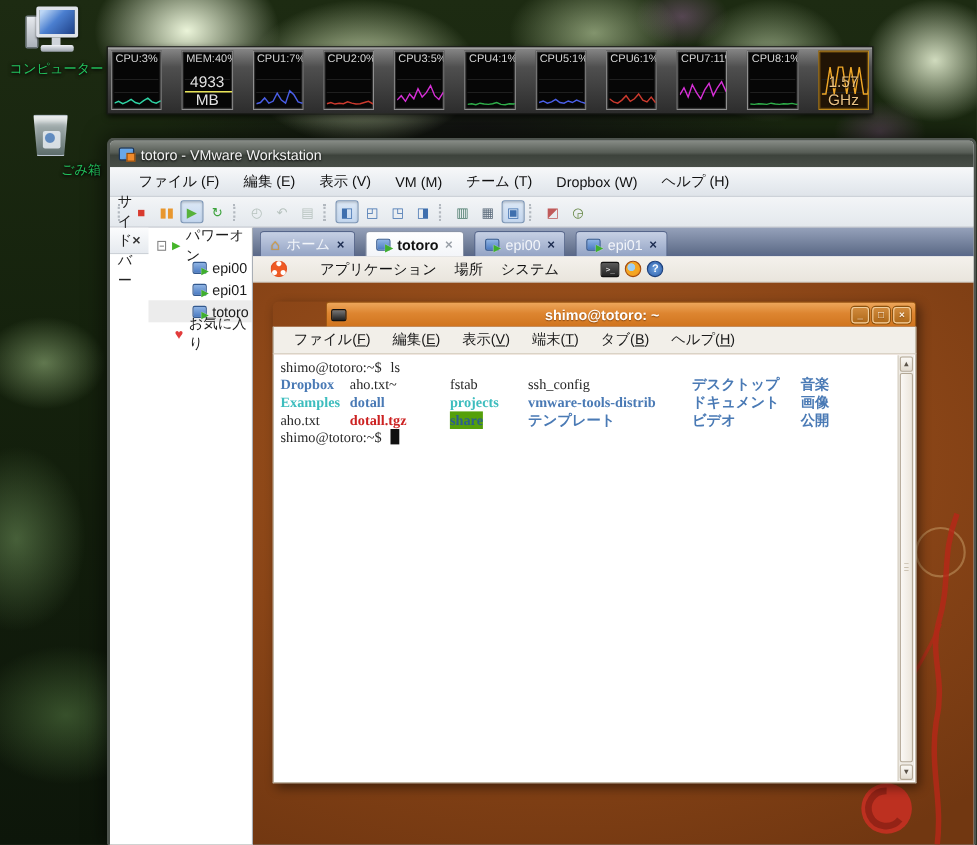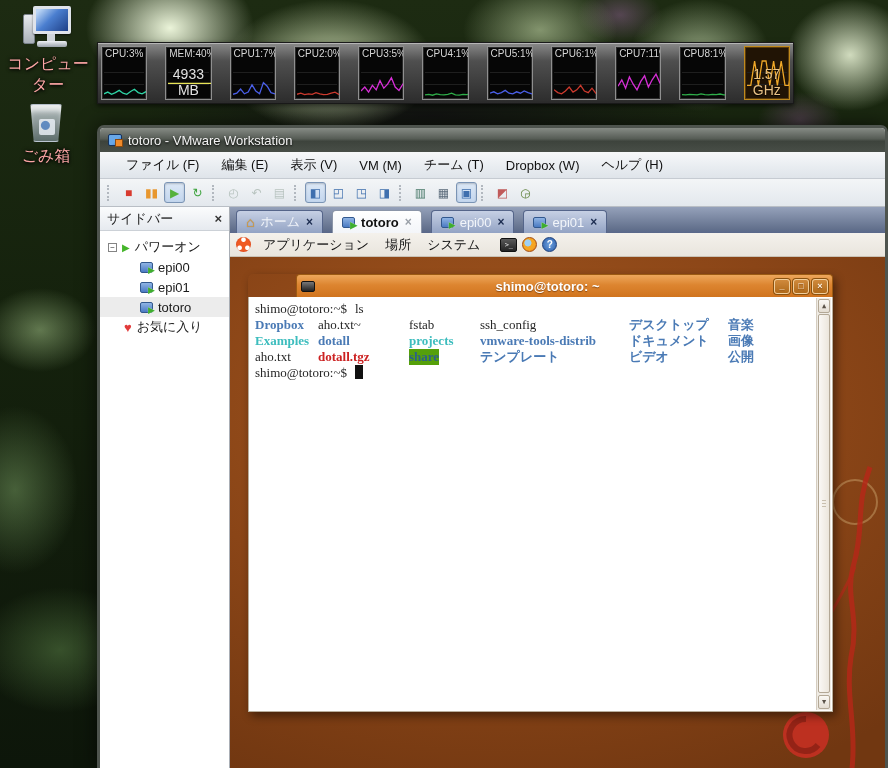--- a/index.html
+++ b/index.html
@@ -15,21 +15,21 @@
       radial-gradient(ellipse 90px 80px at 850px 55px, rgba(240,250,220,.85), transparent 70%),
       radial-gradient(ellipse 60px 40px at 620px 15px, rgba(190,120,200,.35), transparent 70%),
       radial-gradient(ellipse 60px 40px at 800px 120px, rgba(180,110,190,.3), transparent 70%),
       radial-gradient(ellipse 80px 60px at 40px 330px, rgba(190,225,160,.45), transparent 70%),
       radial-gradient(ellipse 90px 120px at 15px 490px, rgba(150,195,125,.4), transparent 70%),
       radial-gradient(ellipse 120px 90px at 60px 650px, rgba(95,135,75,.5), transparent 70%),
       radial-gradient(ellipse 400px 60px at 430px 115px, rgba(15,12,18,.75), transparent 72%),
       linear-gradient(180deg,#1d2b12,#15220d 40%,#0d160a);
   }
   
-  .dicon { position:absolute; width:92px; text-align:center; color:#fca5a5; font-size:16px;
+  .dicon { position:absolute; width:92px; text-align:right; color:#22c55e; font-size:12px;
            text-shadow:0 1px 3px #000,0 0 4px #000; cursor:default; }
   .dicon .art { margin:0 auto 4px; position:relative; }
   .art-computer { width:50px; height:44px; }
   .art-computer .scr { position:absolute; left:10px; top:0; width:38px; height:28px;
       background:linear-gradient(135deg,#bcd6f5 8%,#4b7fd0 45%,#1e3f86); border:3px solid #dfe3ea;
       border-radius:2px; box-shadow:0 1px 2px rgba(0,0,0,.6); }
   .art-computer .stand { position:absolute; left:24px; top:28px; width:8px; height:7px; background:#cfd4da; }
   .art-computer .base { position:absolute; left:14px; top:35px; width:30px; height:6px; background:linear-gradient(#eef1f5,#9aa2ab); border-radius:2px; }
   .art-computer .tower { position:absolute; left:0; top:8px; width:12px; height:30px; background:linear-gradient(#e8ebef,#aab1b9); border:1px solid #78808a; border-radius:2px; }
   .art-trash { width:34px; height:38px; background:linear-gradient(rgba(228,236,244,.78),rgba(150,168,184,.55));
@@ -65,21 +65,21 @@
   .vmw-toolbar { height:28px; flex:0 0 28px; display:flex; align-items:center; padding-left:4px;
       background:linear-gradient(#f3f5f7,#e3e8ed); border-bottom:1px solid #b9bec5; }
   .tgroup { display:flex; align-items:center; }
   .grip { width:5px; height:16px; border-left:2px dotted #b2b8bf; margin:0 5px 0 3px; }
   .tbtn { width:21px; height:21px; margin:0 1px; display:flex; align-items:center; justify-content:center;
       font-size:12px; border:1px solid transparent; border-radius:3px; line-height:1; }
   .tbtn.pressed { background:linear-gradient(#dce8f6,#c3d6ee); border-color:#7a94b5; box-shadow:inset 0 1px 2px rgba(0,0,0,.2); }
   .tbtn.disabled { opacity:.45; }
   .vmw-body { flex:1 1 auto; display:flex; min-height:0; }
   
-  .sbar { width:130px; flex:0 0 130px; background:#fff; border-right:1px solid #a9aeb5; display:flex; flex-direction:column; }
+  .sbar { width:130px; flex:0 0 130px; background:#fff; border-right:1px solid #a9aeb5; display:flex; flex-direction:row; }
   .sbar-head { height:24px; flex:0 0 24px; display:flex; align-items:center; justify-content:space-between; padding:0 7px;
       background:linear-gradient(#fbfcfd,#e6eaef); border-bottom:1px solid #ccd1d7; font-size:13px; color:#222; }
   .sbar-x { font-size:13px; font-weight:bold; color:#333; line-height:1; }
   .srow { height:20px; display:flex; align-items:center; gap:5px; font-size:13px; color:#1a1a1a; padding-left:8px; }
   .srow.vm { padding-left:40px; }
   .srow.sel { background:#ececec; }
   .expander { width:9px; height:9px; border:1px solid #848484; background:#fff; font-size:8px; line-height:7px; text-align:center; color:#333; }
   .ply { color:#45b52a; font-size:10px; }
   .vmicon { width:13px; height:11px; background:linear-gradient(#8fb4e4,#4a7ac2); border:1px solid #32588e; border-radius:2px; position:relative; display:inline-block; flex:0 0 13px; }
   .vmicon i { position:absolute; right:-3px; bottom:-3px; font-style:normal; font-size:9px; color:#3fae2e; text-shadow:0 0 1px #fff; line-height:1; }
@@ -90,21 +90,21 @@
   .tab { height:23px; display:flex; align-items:center; gap:6px; padding:0 9px; font-size:13px;
       border:1px solid #55658a; border-bottom:none; border-radius:4px 4px 0 0;
       background:linear-gradient(#c6d0e4,#93a3c4); color:#f2f5fa; }
   .tab.active { background:linear-gradient(#ffffff,#f3f5f9); color:#111; font-weight:bold; border-color:#8b95a8; }
   .tab .tx { font-weight:bold; font-size:12px; color:#1c2c50; }
   .tab.active .tx { color:#9aa0a8; }
   .home-ic { color:#e8a33c; font-size:14px; line-height:1; text-shadow:0 0 1px #7a5a10; }
   
   .guest { flex:1 1 auto; display:flex; flex-direction:column; min-height:0; }
   .gpanel { height:24px; flex:0 0 24px; background:linear-gradient(#f4f1ec,#e9e5dd); border-bottom:1px solid #c9c2b6;
-      display:flex; align-items:center; gap:0; padding:0 6px; font-size:13px; color:#111; }
+      display:flex; align-items:center; gap:18px; padding:0 16px; font-size:13px; color:#111; }
   .gpanel .gm { padding:2px 8px; border-radius:2px; }
   .ulogo { width:15px; height:15px; border-radius:50%; margin-right:4px;
       background:
         radial-gradient(circle at 50% 18%, #fff 0 1.8px, transparent 2.8px),
         radial-gradient(circle at 24% 72%, #fff 0 1.8px, transparent 2.8px),
         radial-gradient(circle at 76% 72%, #fff 0 1.8px, transparent 2.8px),
         radial-gradient(circle at 50% 50%, #ef5a24 0 55%, #c23314 100%); }
   .glaunch { display:flex; gap:5px; margin-left:12px; align-items:center; }
   .l-term { width:17px; height:14px; background:linear-gradient(#5a5a5a,#232323); border:1px solid #111; border-radius:2px;
       color:#e8e8e8; font-size:7px; line-height:13px; text-align:center; font-family:"DejaVu Sans Mono",monospace; }
@@ -432,20 +432,28 @@
           <div class="term">
             <div class="t-title">
               <span class="ticon"></span>
               <span class="ttext">shimo@totoro: ~</span>
               <span class="t-btns">
                 <span class="t-btn">_</span>
                 <span class="t-btn">□</span>
                 <span class="t-btn">×</span>
               </span>
             </div>
+            <div class="t-menubar" id="tmenus">
+                <span class="tm">ファイル(<u>F</u>)</span>
+                <span class="tm">編集(<u>E</u>)</span>
+                <span class="tm">表示(<u>V</u>)</span>
+                <span class="tm">端末(<u>T</u>)</span>
+                <span class="tm">タブ(<u>B</u>)</span>
+                <span class="tm">ヘルプ(<u>H</u>)</span>
+              </div>
             <div class="t-body">
               <div class="t-lines" id="tlines">
                 <div class="tline"><span>shimo@totoro:~$</span><span class="cmd">ls</span></div>
               <div class="tline ls-row"><span class="ls-cell" style="left: 0px; color: rgb(74, 122, 181); font-weight: bold;">Dropbox</span><span class="ls-cell" style="left: 63px; color: rgb(38, 38, 38);">aho.txt~</span><span class="ls-cell" style="left: 154px; color: rgb(38, 38, 38);">fstab</span><span class="ls-cell" style="left: 225px; color: rgb(38, 38, 38);">ssh_config</span><span class="ls-cell" style="left: 374px; color: rgb(74, 122, 181); font-weight: bold;">デスクトップ</span><span class="ls-cell" style="left: 473px; color: rgb(74, 122, 181); font-weight: bold;">音楽</span></div>
                   <div class="tline ls-row"><span class="ls-cell" style="left: 0px; color: rgb(61, 189, 190); font-weight: bold;">Examples</span><span class="ls-cell" style="left: 63px; color: rgb(74, 122, 181); font-weight: bold;">dotall</span><span class="ls-cell" style="left: 154px; color: rgb(61, 189, 190); font-weight: bold;">projects</span><span class="ls-cell" style="left: 225px; color: rgb(74, 122, 181); font-weight: bold;">vmware-tools-distrib</span><span class="ls-cell" style="left: 374px; color: rgb(74, 122, 181); font-weight: bold;">ドキュメント</span><span class="ls-cell" style="left: 473px; color: rgb(74, 122, 181); font-weight: bold;">画像</span></div>
                   <div class="tline ls-row"><span class="ls-cell" style="left: 0px; color: rgb(38, 38, 38);">aho.txt</span><span class="ls-cell" style="left: 63px; color: rgb(204, 34, 34); font-weight: bold;">dotall.tgz</span><span class="ls-cell" style="left: 154px; color: rgb(44, 95, 138); background: rgb(85, 160, 10); font-weight: bold;">share</span><span class="ls-cell" style="left: 225px; color: rgb(74, 122, 181); font-weight: bold;">テンプレート</span><span class="ls-cell" style="left: 374px; color: rgb(74, 122, 181); font-weight: bold;">ビデオ</span><span class="ls-cell" style="left: 473px; color: rgb(74, 122, 181); font-weight: bold;">公開</span></div>
                   <div class="tline"><span>shimo@totoro:~$</span><span class="cursor"></span></div>
                 </div>
               <div class="t-scroll">
                 <div class="t-sbtn up">▲</div>

